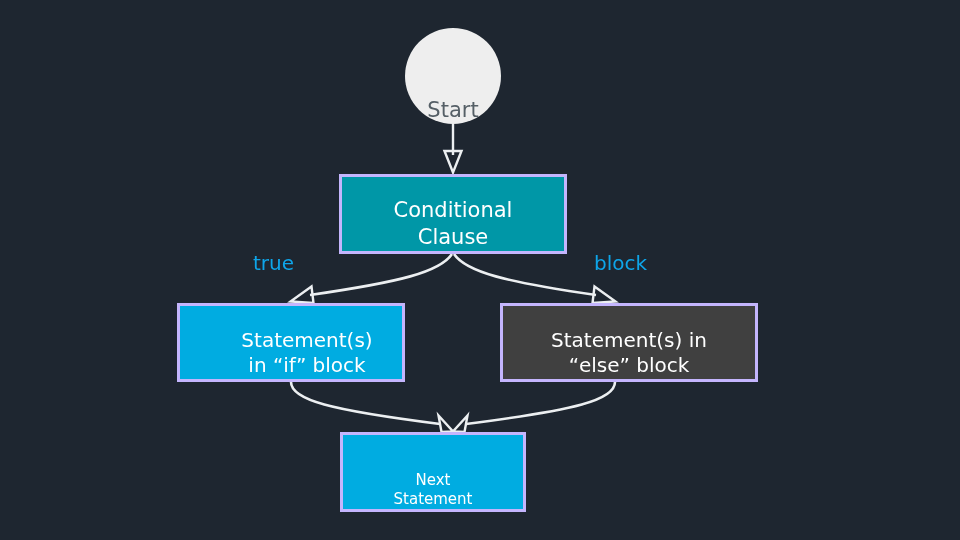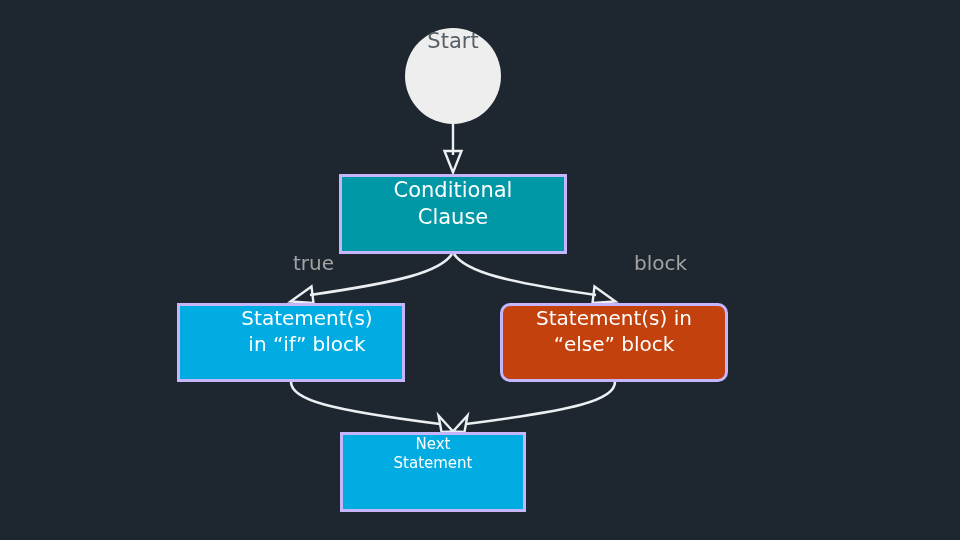--- a/index.html
+++ b/index.html
@@ -21,21 +21,21 @@
   #edge-layer {
     position: absolute;
     top: 0;
     left: 0;
     width: 960px;
     height: 540px;
   }
   .node {
     position: absolute;
     display: flex;
-    align-items: flex-start;
+    align-items: flex-end;
     justify-content: center;
     text-align: center;
     box-sizing: border-box;
     z-index: 2;
   }
   .node-label {
     line-height: 1.28;
     white-space: pre-line;
   }
 
@@ -69,43 +69,41 @@
     top: 303px;
     width: 228px;
     height: 79px;
     background: #00ace1;
     font-size: 20px;
     padding-left: 32px;
   }
   #node-else {
     left: 500px;
     top: 303px;
-    width: 228px;
+    width: 258px;
     height: 79px;
-    background: #c2410c;
+    background: #404040;
     font-size: 20px;
-    border-radius: 10px;
   }
   #node-next {
     left: 340px;
     top: 432px;
     width: 186px;
     height: 80px;
     background: #00ace1;
     font-size: 15px;
   }
 
   
   .edge-label {
     position: absolute;
-    color: #a3a3a3;
+    color: #0ea5e9;
     font-size: 20px;
     z-index: 3;
     white-space: nowrap;
-    margin-left: 40px;
   }
   #edge-label-true {
     left: 253px;
     top: 251px;
   }
   #edge-label-false {
     left: 594px;
     top: 251px;
   }
 </style>

